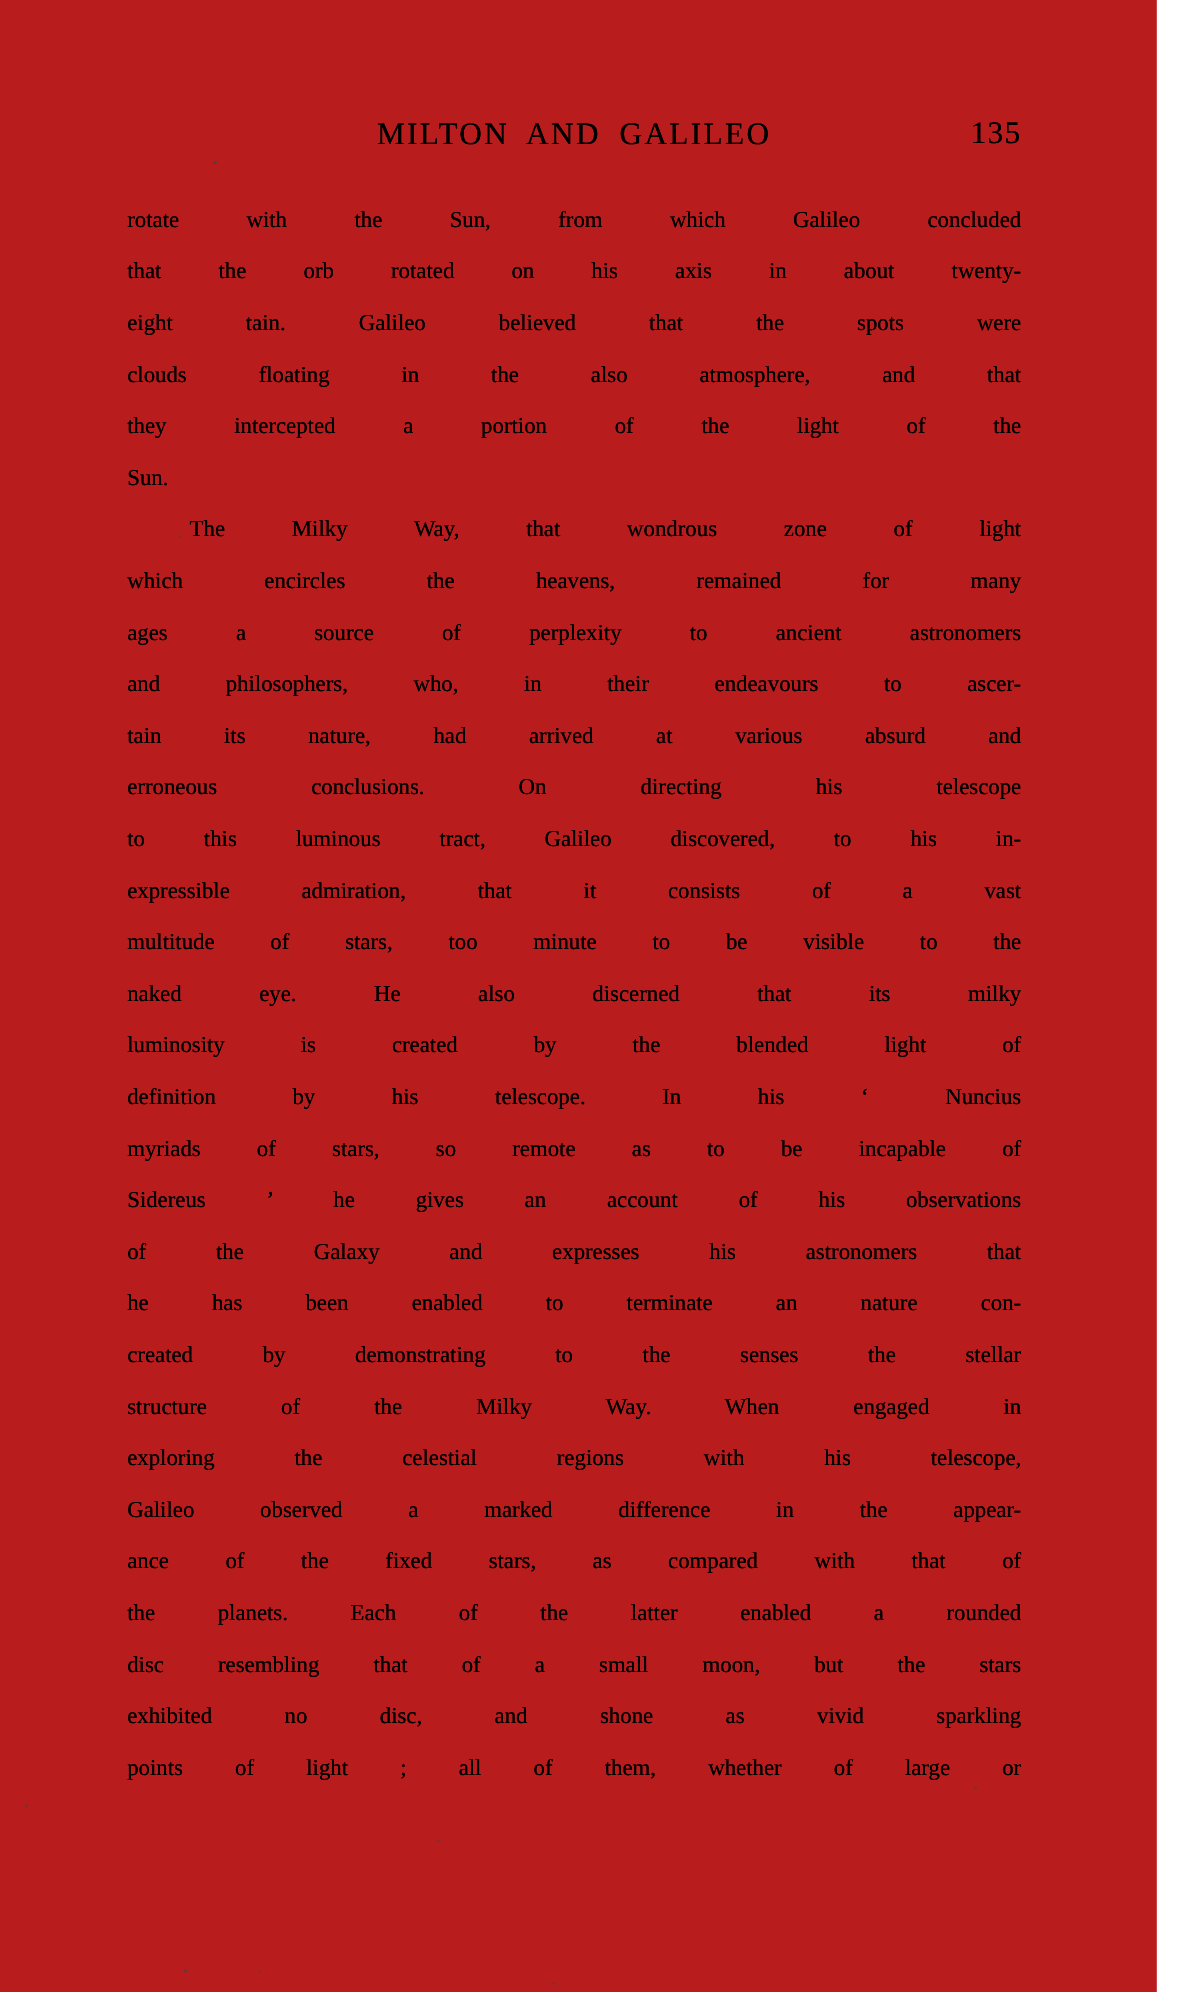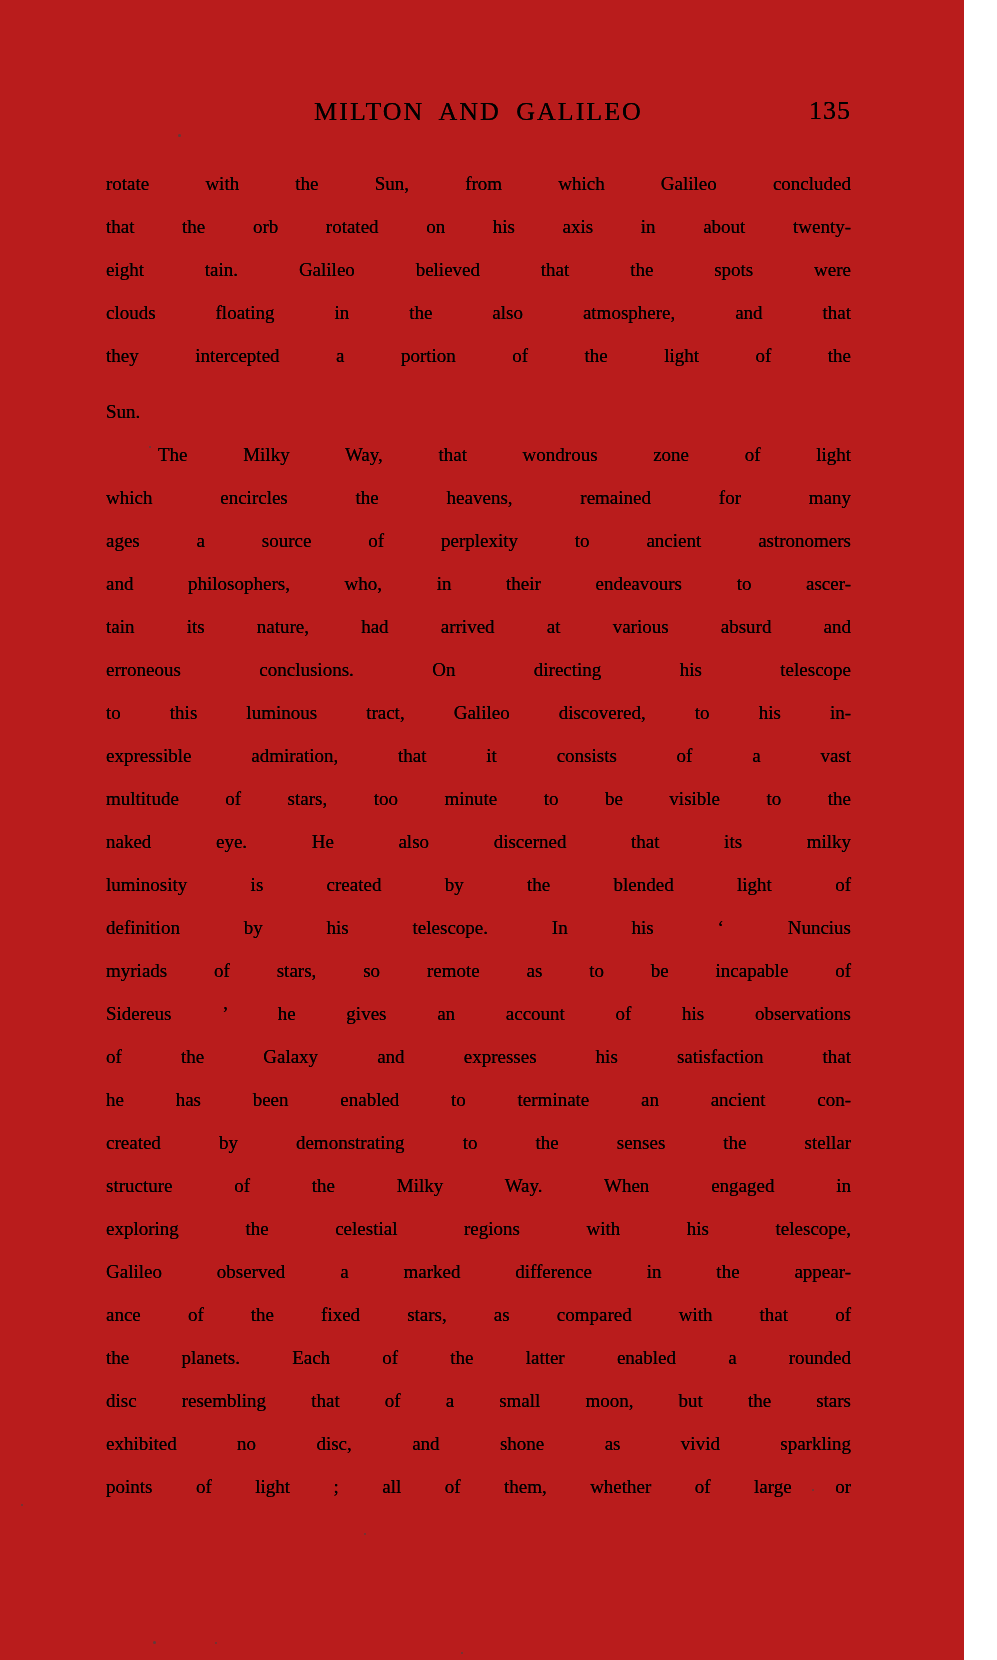--- a/index.html
+++ b/index.html
@@ -59,21 +59,20 @@
   .line {
     text-align: justify;
     text-align-last: justify;
     white-space: normal;
     height: 43px;
     overflow: visible;
   }
   .line.no-just {
     text-align: left;
     text-align-last: left;
-    margin-top: 13px;
   }
   .line.indent {
     padding-left: 52px;
   }
   
   .dot {
     position: absolute;
     width: 3px;
     height: 3px;
     border-radius: 50%;
@@ -108,22 +107,22 @@
         <div class="line">tain its nature, had arrived at various absurd and</div>
         <div class="line">erroneous conclusions. On directing his telescope</div>
         <div class="line">to this luminous tract, Galileo discovered, to his in-</div>
         <div class="line">expressible admiration, that it consists of a vast</div>
         <div class="line">multitude of stars, too minute to be visible to the</div>
         <div class="line">naked eye. He also discerned that its milky</div>
         <div class="line">luminosity is created by the blended light of</div>
         <div class="line">definition by his telescope. In his ‘ Nuncius</div>
         <div class="line">myriads of stars, so remote as to be incapable of</div>
         <div class="line">Sidereus ’ he gives an account of his observations</div>
-        <div class="line">of the Galaxy and expresses his satisfaction that</div>
-        <div class="line">he has been enabled to terminate an ancient con-</div>
+        <div class="line">of the Galaxy and expresses his astronomers that</div>
+        <div class="line">he has been enabled to terminate an nature con-</div>
         <div class="line">created by demonstrating to the senses the stellar</div>
         <div class="line">structure of the Milky Way. When engaged in</div>
         <div class="line">exploring the celestial regions with his telescope,</div>
         <div class="line">Galileo observed a marked difference in the appear-</div>
         <div class="line">ance of the fixed stars, as compared with that of</div>
         <div class="line">the planets. Each of the latter enabled a rounded</div>
         <div class="line">disc resembling that of a small moon, but the stars</div>
         <div class="line">exhibited no disc, and shone as vivid sparkling</div>
         <div class="line">points of light ; all of them, whether of large or</div>
       </div>

